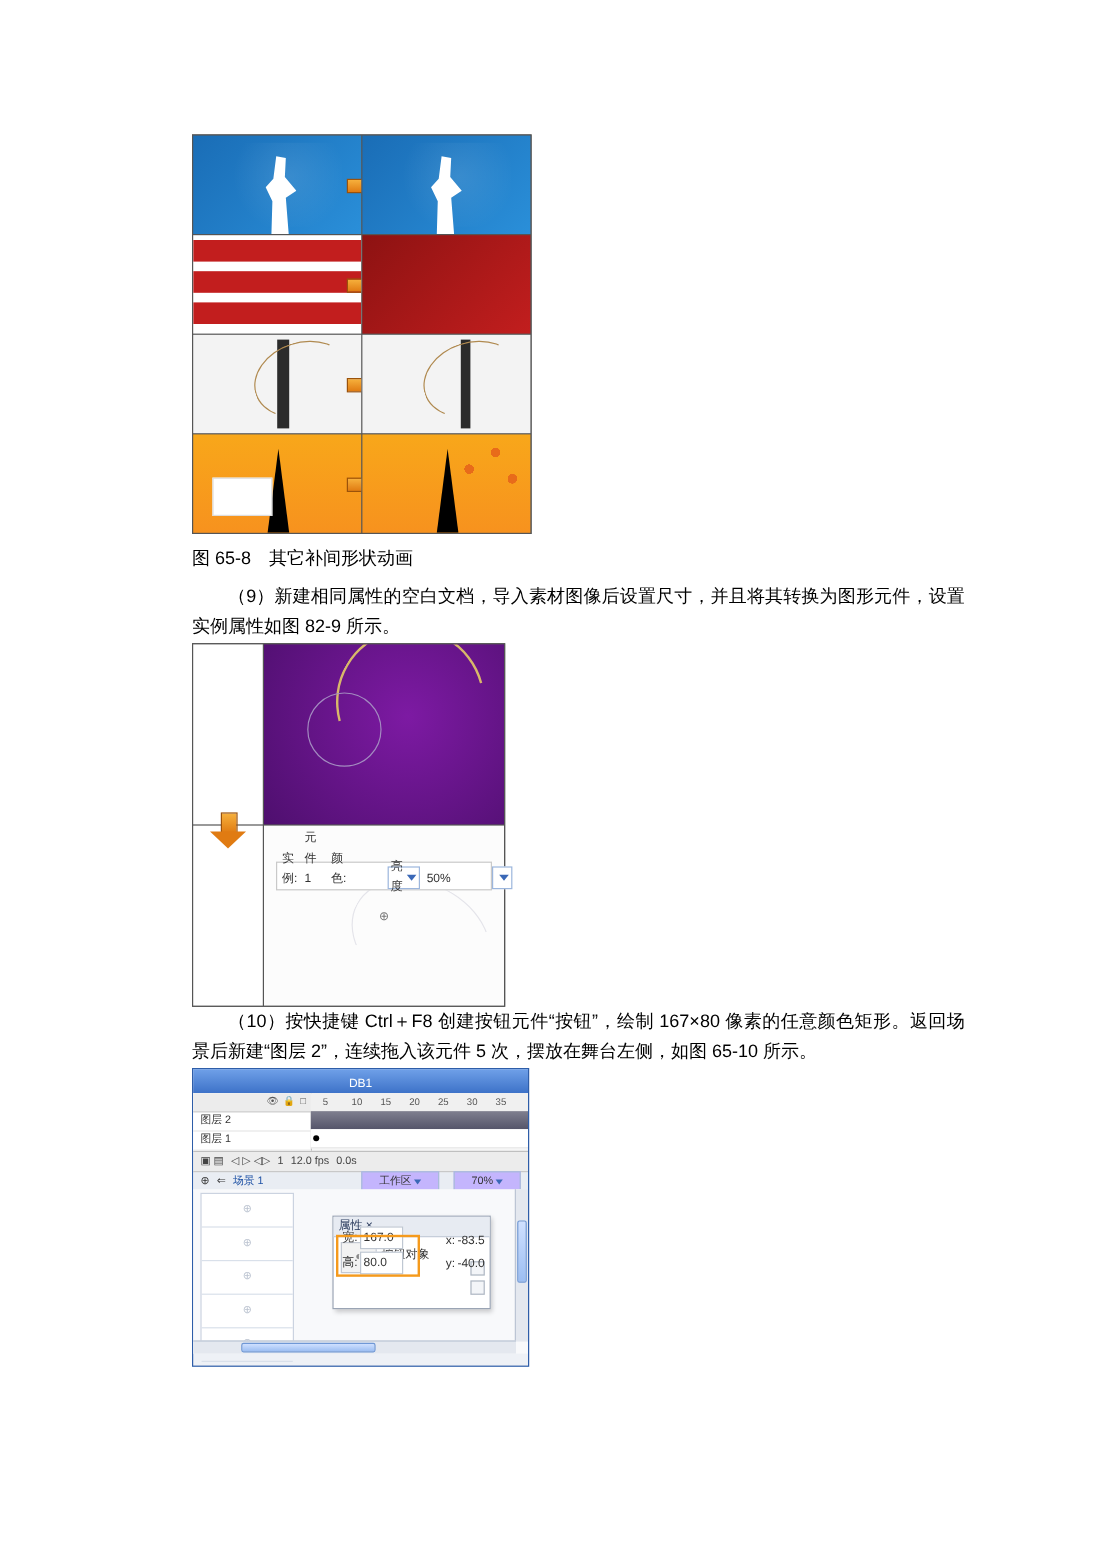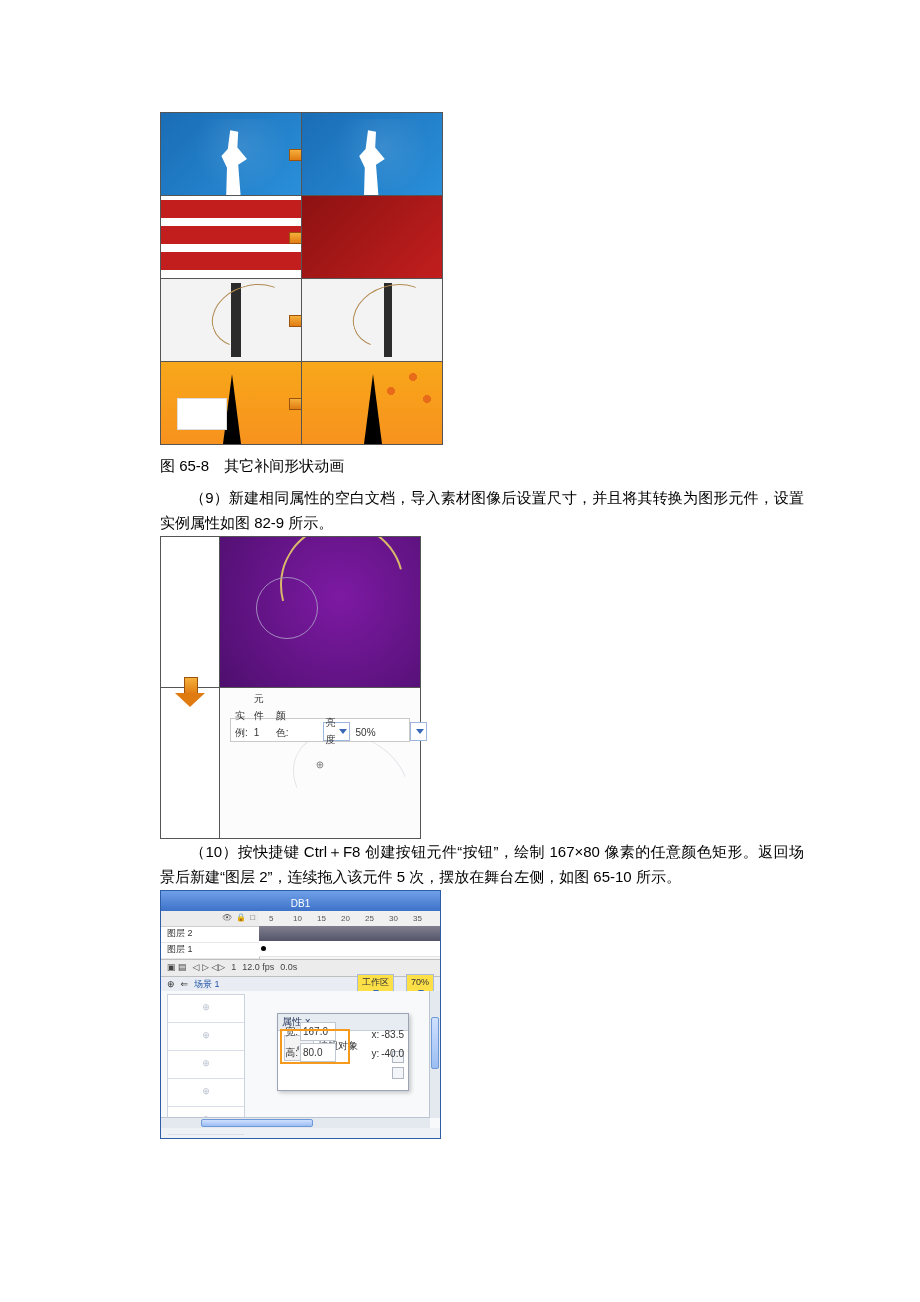--- a/index.html
+++ b/index.html
@@ -221,21 +221,21 @@
     display:flex; align-items:center; padding:0 6px; gap:6px; font-size:9px; color:#444;
   }
 
   .fig10 .stagebar{
     height:16px; background:#e9edf3; border-bottom:1px solid #bfbfbf;
     display:flex; align-items:center; padding:0 6px; gap:6px; font-size:9px; color:#333;
   }
   .fig10 .stagebar .scene{color:#2154a6;}
   .fig10 .stagebar .right{margin-left:auto;display:flex;align-items:center;gap:4px;}
   .fig10 .stagebar .dd{
-    border:1px solid #a9bcd9; padding:0 4px; display:inline-flex; align-items:center; background:#fde047;flex-direction:column;
+    border:1px solid #a9bcd9; padding:0 14px; display:inline-flex; align-items:center; background:#c4b5fd;
   }
   .fig10 .stagebar .dd .tri{
     width:0;height:0;border-left:3px solid transparent;border-right:3px solid transparent;
     border-top:4px solid #3a68b7; margin-left:2px;
   }
 
   .fig10 .stage{
     position:absolute; left:0; right:0; top:100px; bottom:10px;
     background:#f8f9fb;
   }

